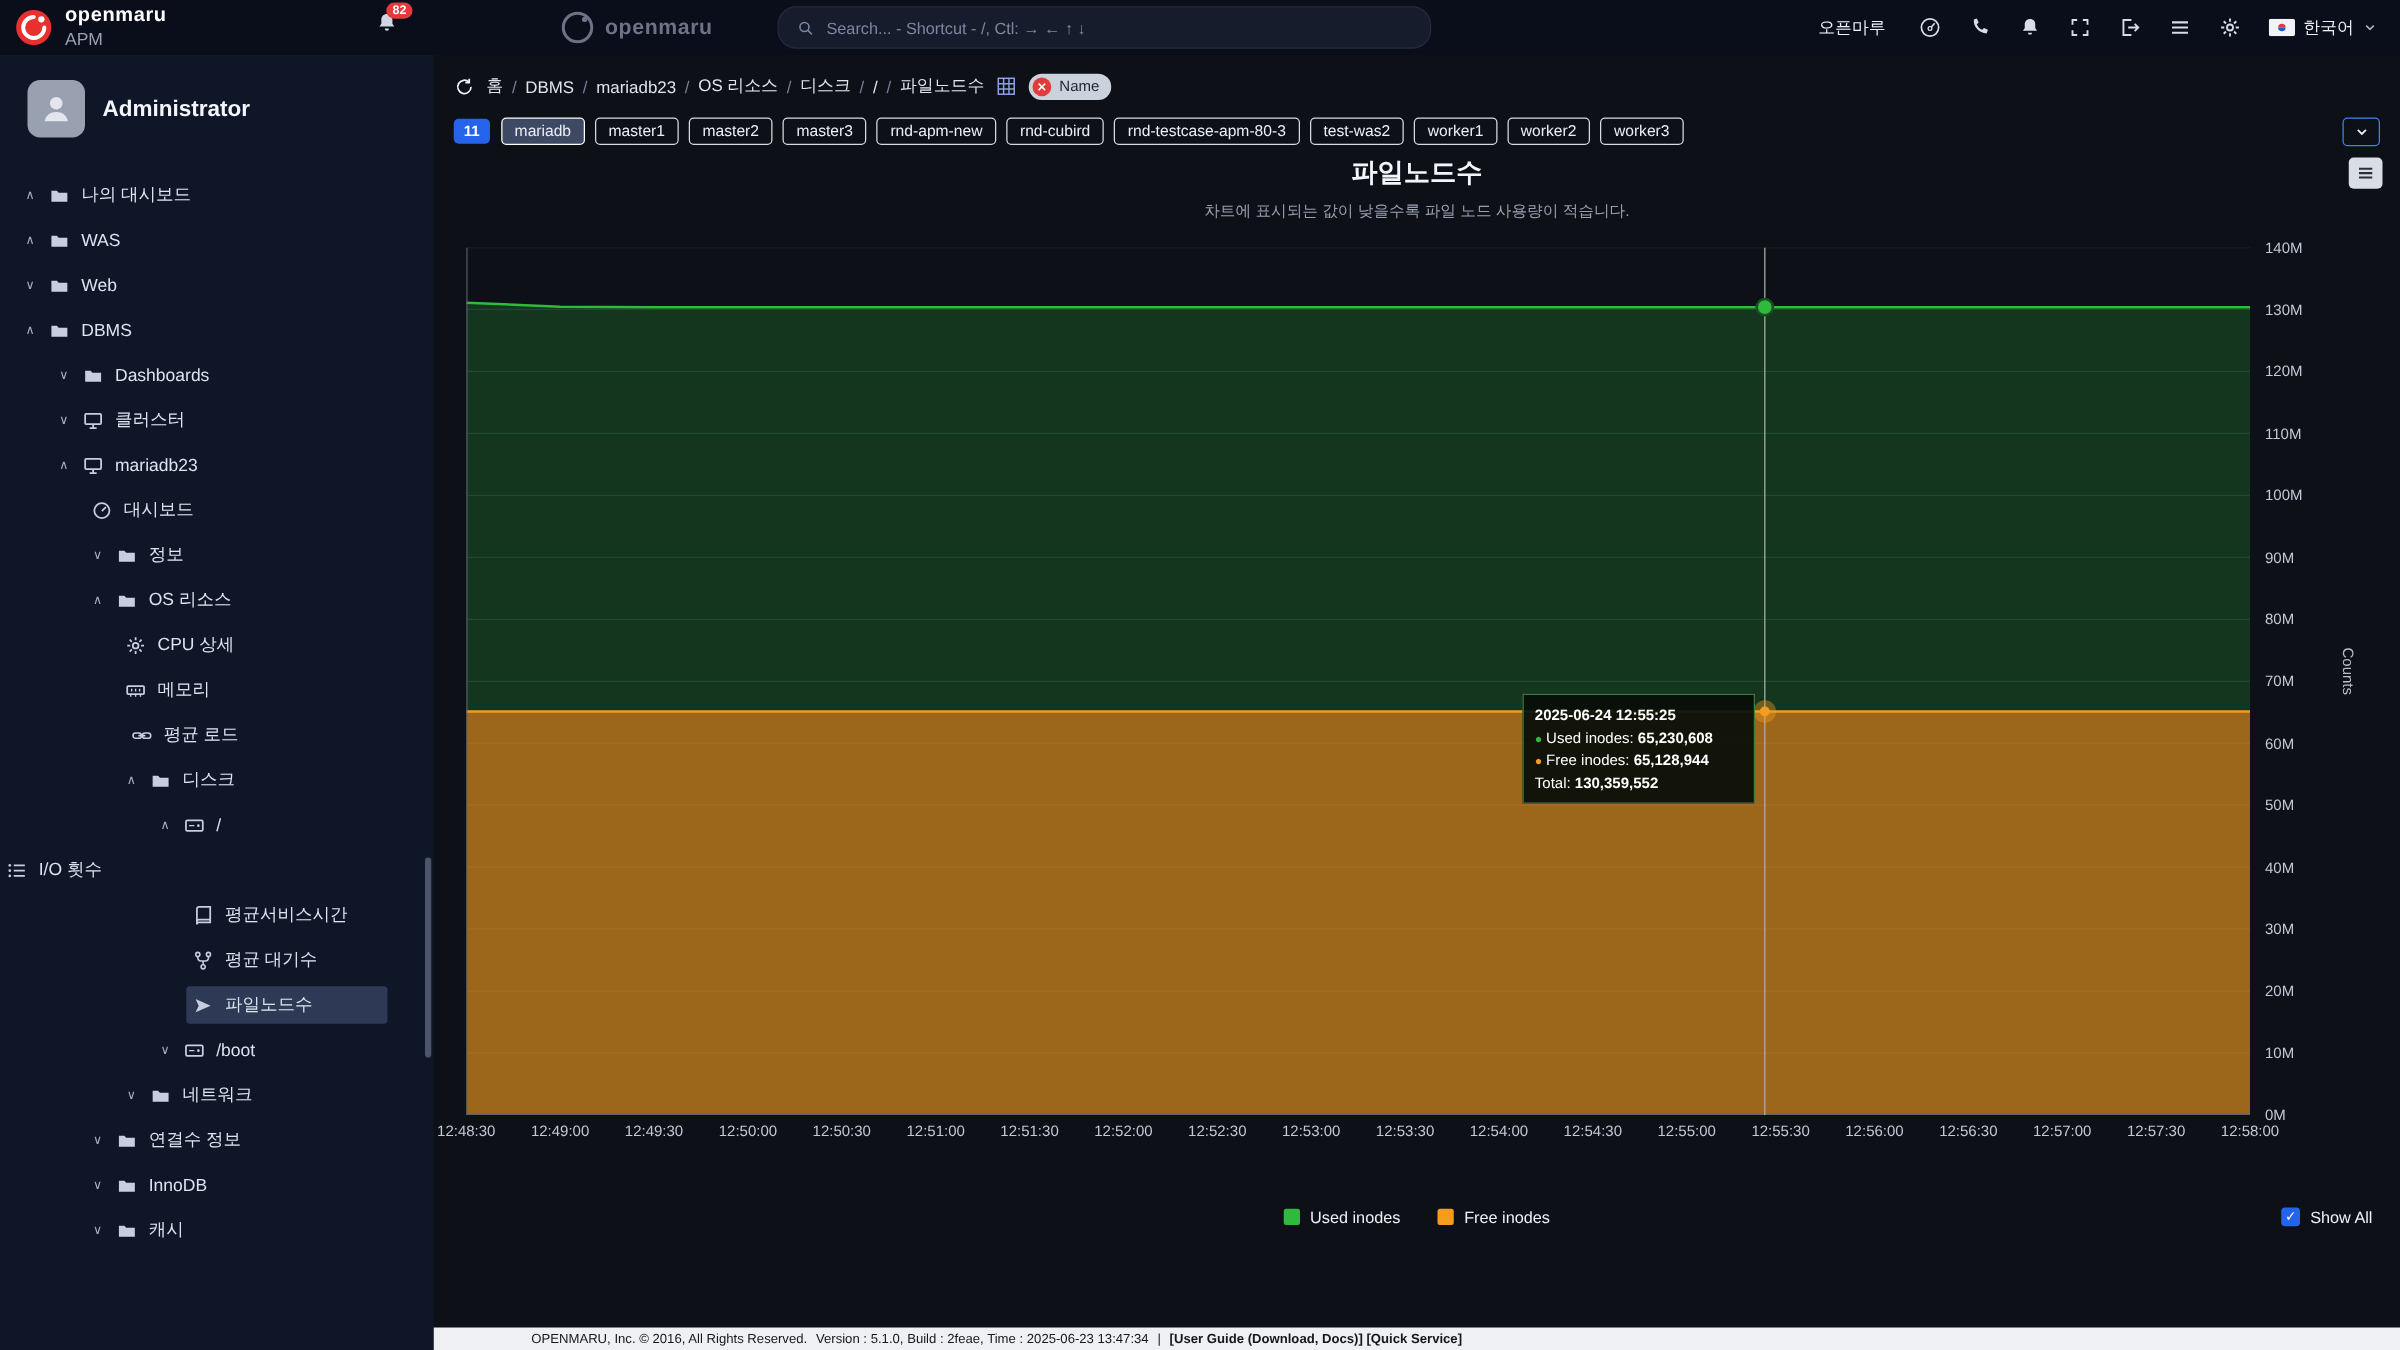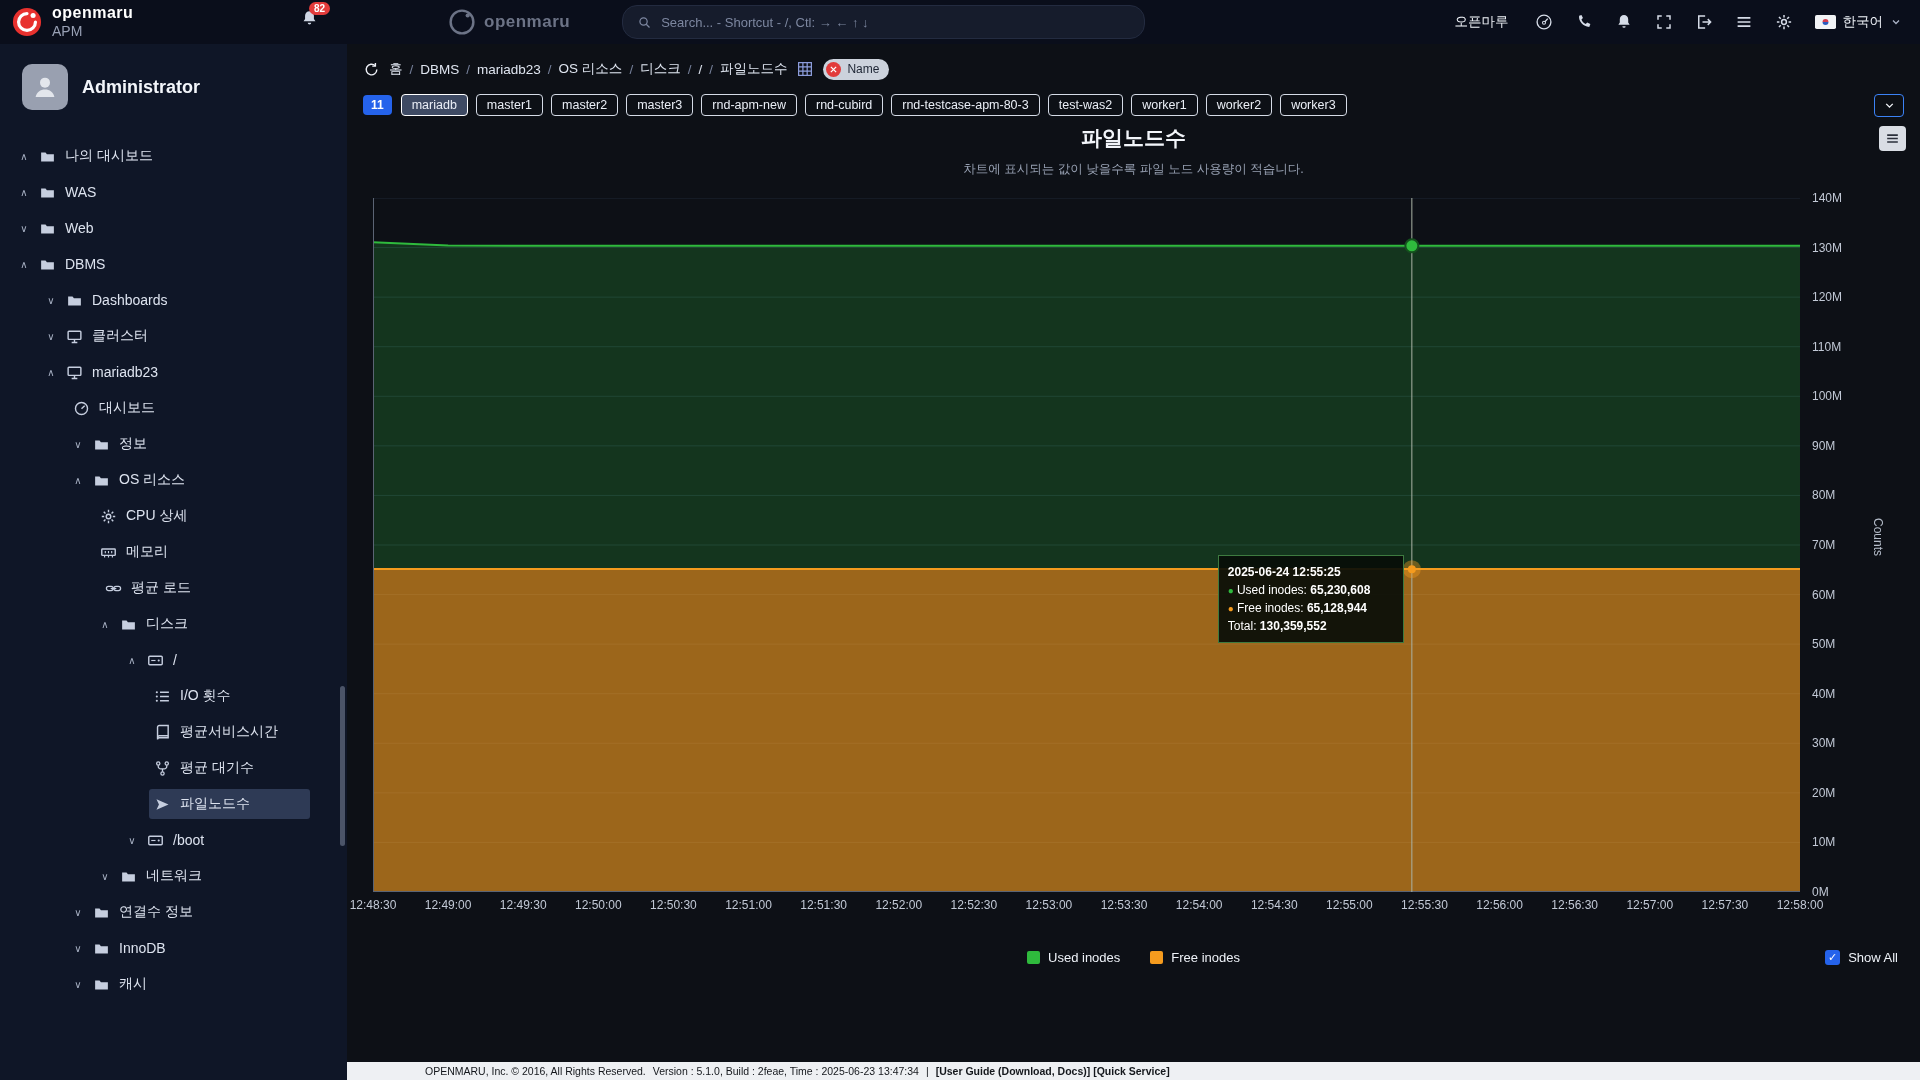--- a/index.html
+++ b/index.html
@@ -72,21 +72,21 @@
   .chart-menu-btn svg{width:15px;height:15px}
   .chart-zone{position:relative;margin:20px 0 0 26px;width:1427px;height:694px}
   .ylab{position:absolute;left:1439px;transform:translateY(-50%);color:#c2c9d6;font-size:12px}
   .counts-label{position:absolute;left:1512px;top:320px;transform:rotate(90deg);transform-origin:left top;color:#b6becb;font-size:12px}
   .tooltip{position:absolute;width:186px;background:rgba(8,13,8,.92);border:1px solid #3e7a40;padding:7px 9px;color:#fff;font-size:12px;line-height:1.5;z-index:3}
   .tt-time{font-weight:bold}
   .tt-row .dot{font-size:10px;margin-right:3px}
   .tt-val{font-weight:bold}
   .xlabels{position:relative;margin-left:26px;width:1427px;height:22px}
   .xlab{position:absolute;top:6px;transform:translateX(-50%);color:#c2c9d6;font-size:12px;white-space:nowrap}
-  .legend-row{position:relative;margin-top:36px;display:flex;justify-content:center;align-items:flex-end}
+  .legend-row{position:relative;margin-top:52px;display:flex;justify-content:center;align-items:flex-end}
   #legend{display:flex;gap:30px}
   .legend-item{display:flex;gap:8px;align-items:center;color:#eef2f8;font-size:13px;cursor:pointer}
   .swatch{width:13px;height:13px;border-radius:2px}
   .showall{position:absolute;right:22px;display:flex;gap:8px;align-items:center;color:#eef2f8;font-size:13px;cursor:pointer}
   .checkbox{width:15px;height:15px;background:#2563eb;border-radius:3px;color:#fff;font-size:11px;display:flex;align-items:center;justify-content:center}
   .footer{position:absolute;left:0;right:0;bottom:0;height:18px;background:#eef0f3;color:#14171c;font-size:10.5px;display:flex;align-items:center;padding-left:78px}
   .footer span,.footer b{margin-right:7px;white-space:nowrap}
 </style>
 </head>
 <body>
@@ -312,21 +312,21 @@
         <span class="chev">∧</span>
         <span class="nav-inner">
           <svg class="ic " viewBox="0 0 24 24">
             <rect x="2.5" y="6" width="19" height="12" rx="1.5" fill="none" stroke="currentColor" stroke-width="2"></rect>
             <circle cx="16.5" cy="12" r="1.5" fill="currentColor"></circle>
             <path d="M6 12h6" stroke="currentColor" stroke-width="1.6"></path>
           </svg>
           <span>/</span>
         </span>
       </div>
-      <div class="nav-item" style="padding-left: 149px; text-align: right;">
+      <div class="nav-item" style=" text-align: right;">
         <span class="nav-inner">
           <svg class="ic " viewBox="0 0 24 24">
             <circle cx="4" cy="6" r="1.5" fill="currentColor"></circle>
             <circle cx="4" cy="12" r="1.5" fill="currentColor"></circle>
             <circle cx="4" cy="18" r="1.5" fill="currentColor"></circle>
             <path d="M8.5 6H21M8.5 12H21M8.5 18H21" stroke="currentColor" stroke-width="2"></path>
           </svg>
           <span>I/O 횟수</span>
         </span>
       </div>

